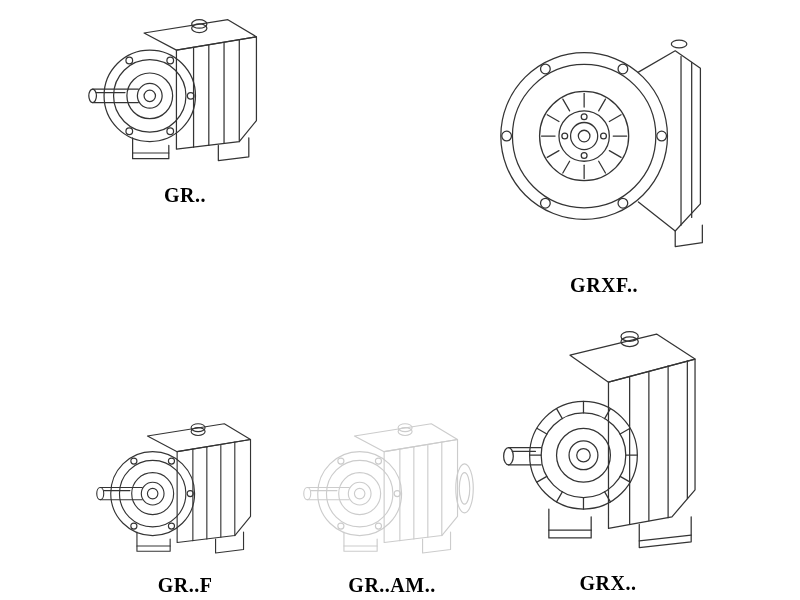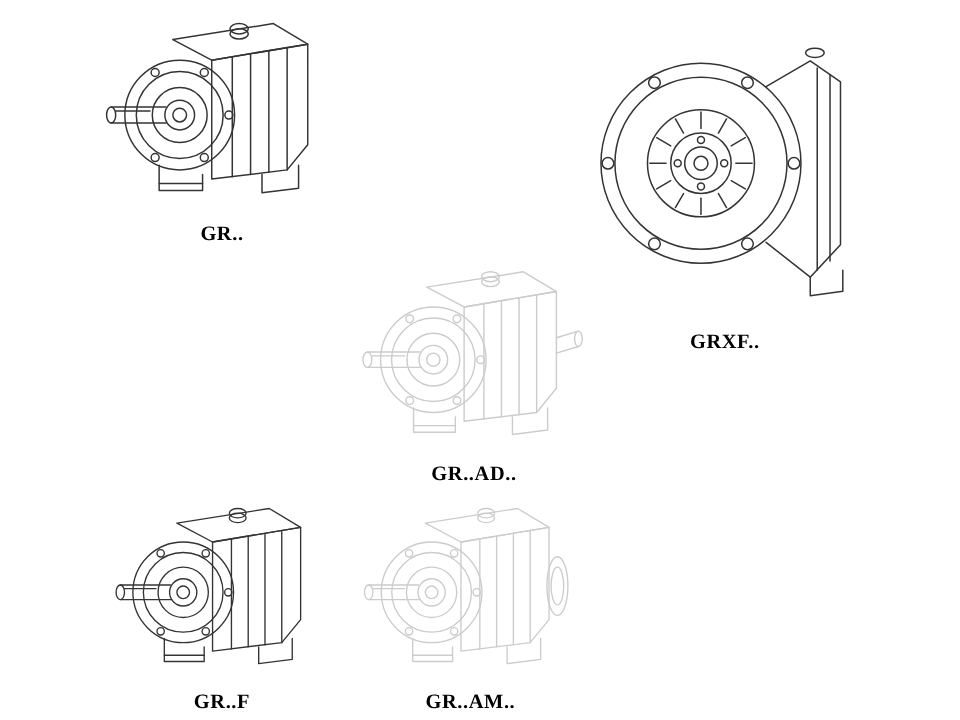--- a/index.html
+++ b/index.html
@@ -10,21 +10,21 @@
   figure.cell{
     position:absolute;margin:0;display:flex;flex-direction:column;align-items:center;
   }
   figure.cell svg.drawing{
     flex:1 1 auto;width:100%;height:calc(100% - 26px);
     fill:none;stroke:var(--line,#343434);stroke-width:1.3;
     stroke-linejoin:round;stroke-linecap:round;
   }
   figure.cell svg.drawing.faint{stroke:var(--faint,#cccccc);}
   figcaption.label{
-    height:24px;line-height:22px;font-weight:700;font-size:17px;
+    height:24px;line-height:22px;font-weight:700;font-size:20px;
     color:var(--label,#000000);letter-spacing:0.5px;text-align:center;
     white-space:nowrap;
   }
 </style>
 </head>
 <body>
 
 <svg width="0" height="0" style="position:absolute" aria-hidden="true">
   <defs>
 
@@ -169,32 +169,27 @@
 
 
   <figure class="cell" style="left:495px;top:2px;width:218px;height:296px">
     <svg class="drawing" viewBox="0 0 225 260" preserveAspectRatio="xMidYMid meet">
         <use href="#sym-grxf"></use>
       </svg>
     <figcaption class="label">GRXF..</figcaption>
   </figure>
 
 
-  <figure class="cell" style="left:295px;top:210px;width:200px;height:198px">
-    <svg class="drawing faint" viewBox="0 0 210 190" preserveAspectRatio="xMidYMid meet">
-      <use href="#sym-gb"></use>
-      <g>
-        <line x1="180" y1="78" x2="200" y2="72"></line>
-        <line x1="180" y1="92" x2="200" y2="86"></line>
-        <ellipse cx="200" cy="79" rx="3.5" ry="7"></ellipse>
-      </g>
-    </svg>
-    <figcaption class="label">GR..AD..</figcaption>
-  </figure>
-
+
+  <figure class="cell" style="left:495px;top:300px;width:226px;height:296px">
+    <svg class="drawing" viewBox="0 0 235 260" preserveAspectRatio="xMidYMid meet">
+        <use href="#sym-grx"></use>
+      </svg>
+    <figcaption class="label">GRX..</figcaption>
+  </figure>
 
   <figure class="cell" style="left:85px;top:408px;width:200px;height:190px">
     <svg class="drawing" viewBox="0 0 210 190" preserveAspectRatio="xMidYMid meet">
         <use href="#sym-gb"></use>
       </svg>
     <figcaption class="label">GR..F</figcaption>
   </figure>
 
   <figure class="cell" style="left:292px;top:408px;width:200px;height:190px">
     <svg class="drawing faint" viewBox="0 0 210 190" preserveAspectRatio="xMidYMid meet">

